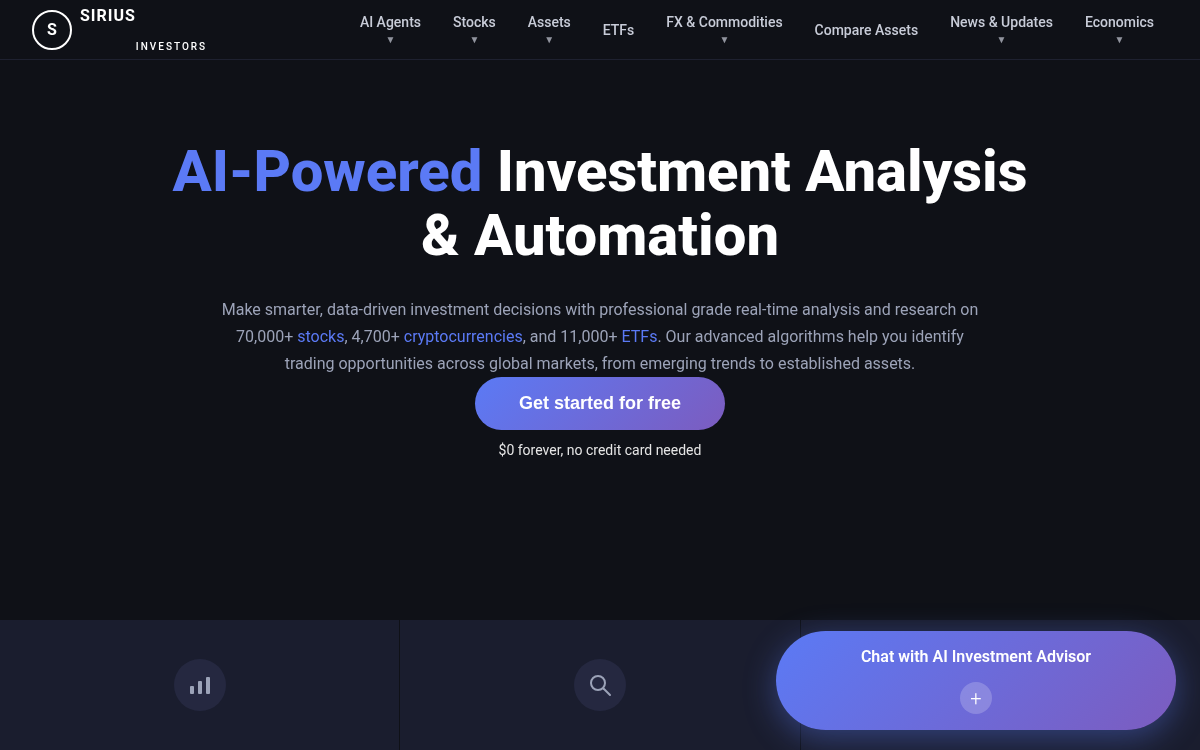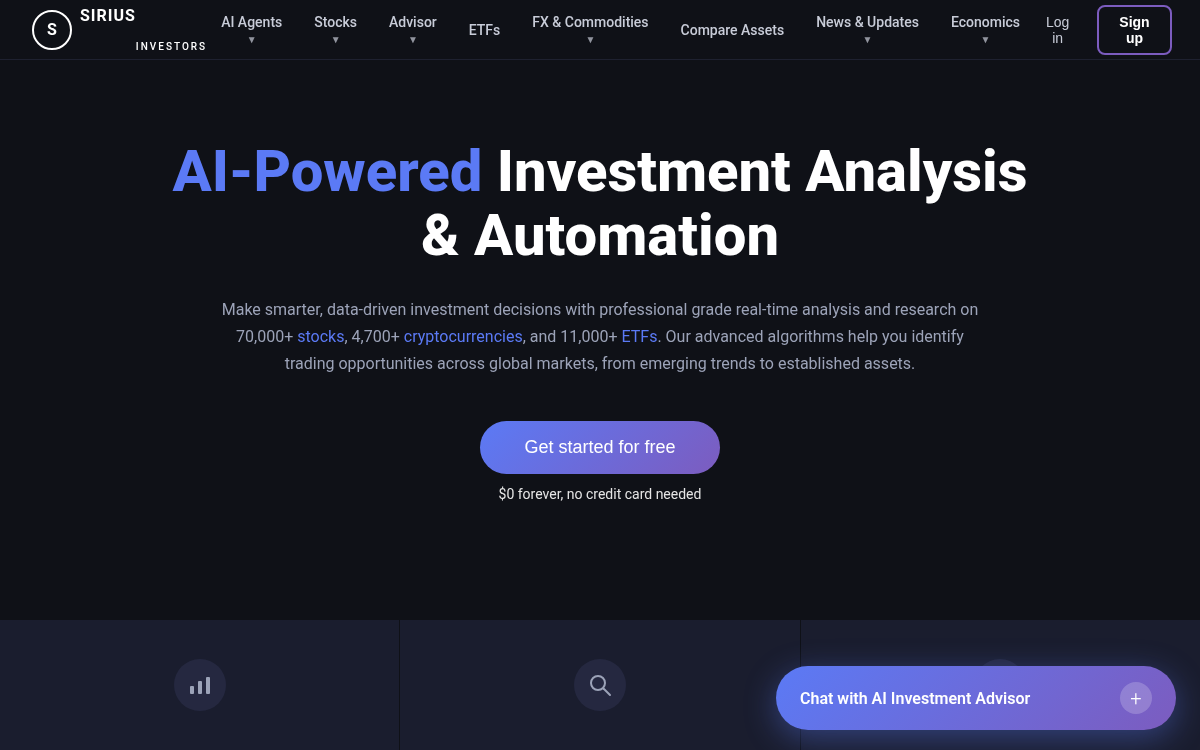--- a/index.html
+++ b/index.html
@@ -134,34 +134,33 @@
 
     .hero-title-main {
       color: #ffffff;
     }
 
     .hero-description {
       font-size: 16px;
       line-height: 1.7;
       color: #9ca3b8;
       max-width: 760px;
-      margin-bottom: 44px;
     }
 
     .hero-description a, .hero-link {
       color: #5b7af5;
       text-decoration: none;
     }
 
     .btn-cta {
       background: linear-gradient(135deg, #5b7af5 0%, #7c5cbf 100%);
       border: none;
       color: #ffffff;
       font-size: 18px;
-      font-weight: 400;
+      font-weight: 700;
       cursor: pointer;
       padding: 16px 44px;
       border-radius: 50px;
       margin-bottom: 12px;
     }
 
     .hero-sub {
       font-size: 14px;
       color: #e5e5e5;
     }
@@ -210,20 +209,21 @@
       right: 24px;
       background: linear-gradient(135deg, #5b7af5 0%, #7c5cbf 100%);
       border-radius: 50px;
       padding: 16px 24px;
       display: flex;
       align-items: center;
       gap: 16px;
       cursor: pointer;
       box-shadow: 0 8px 32px rgba(91, 122, 245, 0.4);
       width: 400px;
+      flex-direction: column;
     }
 
     .chat-label {
       font-size: 16px;
       font-weight: 600;
       color: #ffffff;
       flex: 1;
     }
 
     .chat-plus {
@@ -257,21 +257,21 @@
   <nav class="nav">
     <div class="nav-item">
       <span>AI Agents</span>
       <span class="nav-chevron">▼</span>
     </div>
     <div class="nav-item">
       <span>Stocks</span>
       <span class="nav-chevron">▼</span>
     </div>
     <div class="nav-item">
-      <span>Advisor</span>
+      <span>Assets</span>
       <span class="nav-chevron">▼</span>
     </div>
     <div class="nav-item">
       <span>ETFs</span>
     </div>
     <div class="nav-item">
       <span>FX &amp; Commodities</span>
       <span class="nav-chevron">▼</span>
     </div>
     <div class="nav-item">
@@ -280,24 +280,20 @@
     <div class="nav-item">
       <span>News &amp; Updates</span>
       <span class="nav-chevron">▼</span>
     </div>
     <div class="nav-item">
       <span>Economics</span>
       <span class="nav-chevron">▼</span>
     </div>
   </nav>
 
-  <div class="header-actions">
-    <button class="btn-login">Log in</button>
-    <button class="btn-signup">Sign up</button>
-  </div>
 </header>
 
 <section class="hero">
   <h1 class="hero-title">
     <span class="hero-title-highlight">AI-Powered</span><span class="hero-title-main"> Investment Analysis &amp; Automation</span>
   </h1>
   <p class="hero-description">
     <span>Make smarter, data-driven investment decisions with professional grade real-time analysis and research on 70,000+</span>
     <a class="hero-link">stocks</a><span>, 4,700+</span>
     <a class="hero-link">cryptocurrencies</a><span>, and 11,000+</span>

